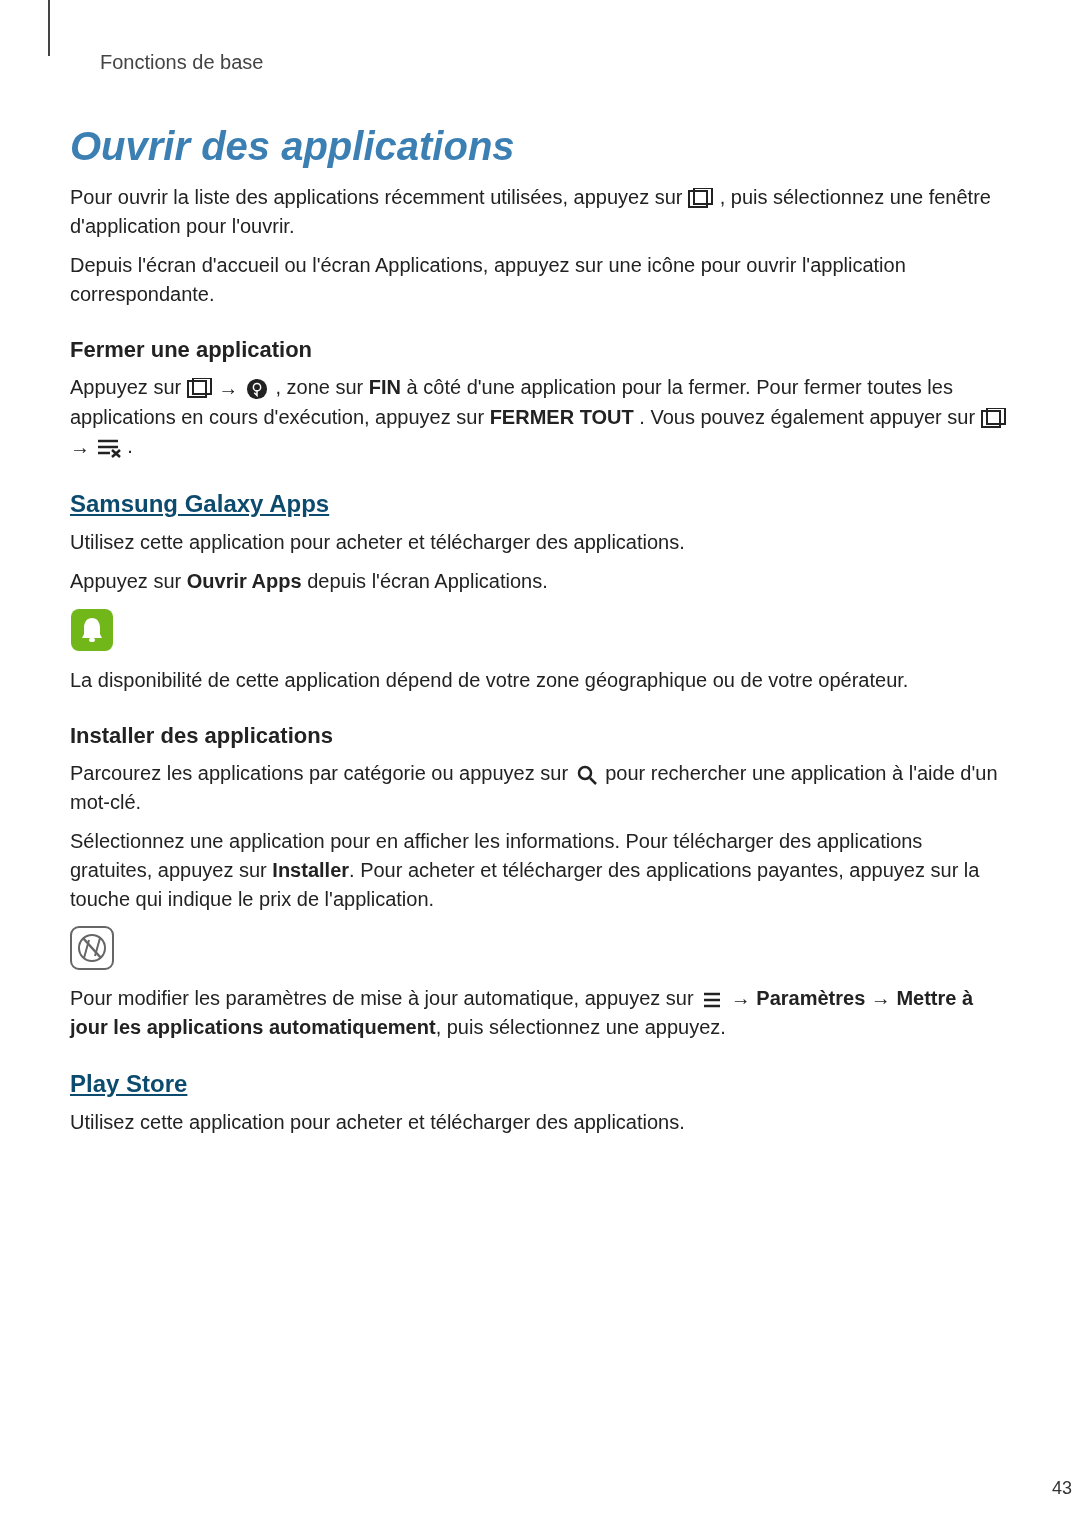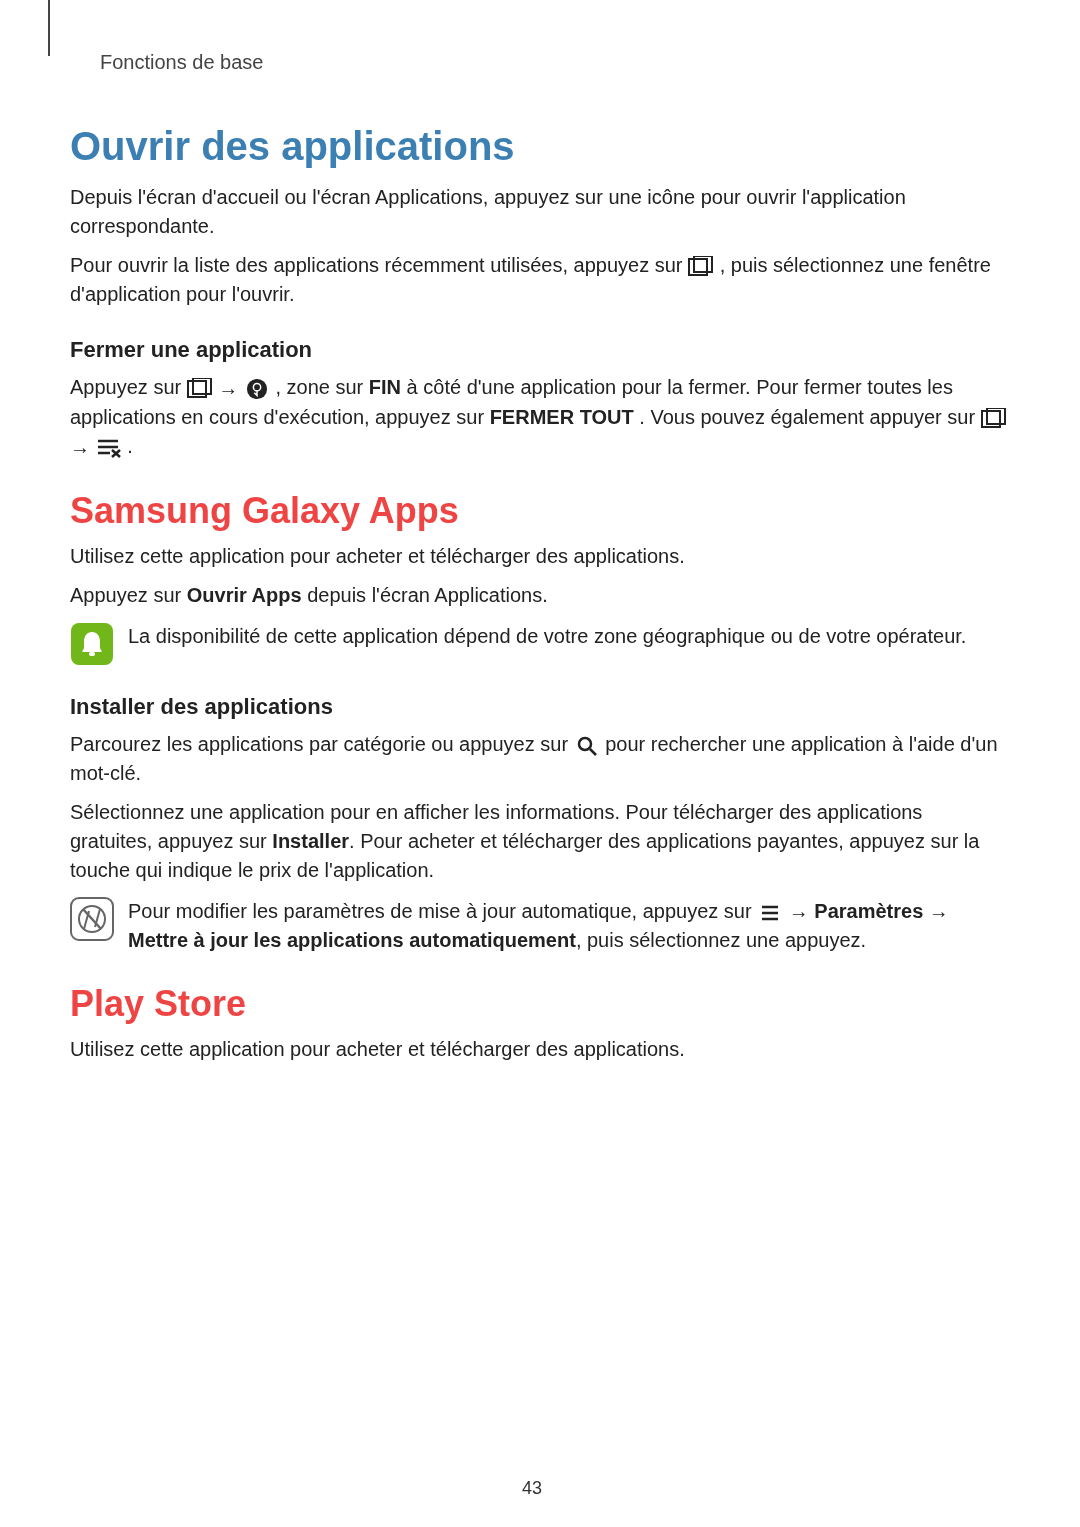--- a/index.html
+++ b/index.html
@@ -27,26 +27,28 @@
   .breadcrumb {
     font-size: 20px;
     margin: 0 0 50px 30px;
     color: #444;
   }
   h1 {
     color: #3b7fb3;
     font-size: 40px;
     font-weight: bold;
     margin: 40px 0 14px 0;
+    font-style: italic;
   }
   h2 {
-    color: #ef4444;
-    font-size: 36px;
+    color: #0c4a6e;
+    font-size: 24px;
     font-weight: bold;
     margin: 28px 0 10px 0;
+    text-decoration: underline;
   }
   h3 {
     color: #222;
     font-size: 22px;
     font-weight: bold;
     margin: 28px 0 10px 0;
   }
   p {
     font-size: 20px;
     line-height: 1.45;
@@ -62,57 +64,58 @@
     display: inline-block;
     vertical-align: middle;
     width: 26px;
     height: 22px;
   }
   .note-row {
     display: flex;
     align-items: flex-start;
     gap: 14px;
     margin: 12px 0;
+    flex-direction: column;
   }
   .note-icon {
     flex: 0 0 44px;
     height: 44px;
   }
   .note-row p {
     margin: 0;
     font-size: 20px;
     line-height: 1.45;
   }
   .page-number {
     position: absolute;
     bottom: 28px;
     left: 0;
-    right: 16px;
-    text-align: center;
+    right: 8px;
+    text-align: right;
     font-size: 18px;
     color: #333;
   }
 </style>
 </head>
 <body>
 
 <div class="page">
   <div class="side-line"></div>
   <div class="breadcrumb">Fonctions de base</div>
 
   <h1>Ouvrir des applications</h1>
-  <p>Depuis l'écran d'accueil ou l'écran Applications, appuyez sur une icône pour ouvrir l'application correspondante.</p>
   <p>
     <span>Pour ouvrir la liste des applications récemment utilisées, appuyez sur </span>
     <svg class="inline-icon" viewBox="0 0 26 22">
       <rect x="1" y="3" width="18" height="16" fill="none" stroke="#222" stroke-width="2"></rect>
       <rect x="6" y="0" width="18" height="16" fill="none" stroke="#222" stroke-width="2"></rect>
     </svg>
     <span>, puis sélectionnez une fenêtre d'application pour l'ouvrir.</span>
   </p>
+  <p>Depuis l'écran d'accueil ou l'écran Applications, appuyez sur une icône pour ouvrir l'application correspondante.</p>
 
   <h3>Fermer une application</h3>
   <p>
     <span>Appuyez sur </span>
     <svg class="inline-icon" viewBox="0 0 26 22">
       <rect x="1" y="3" width="18" height="16" fill="none" stroke="#222" stroke-width="2"></rect>
       <rect x="6" y="0" width="18" height="16" fill="none" stroke="#222" stroke-width="2"></rect>
     </svg>
     <span class="arrow">→</span>
     <svg class="inline-icon" viewBox="0 0 24 24">

